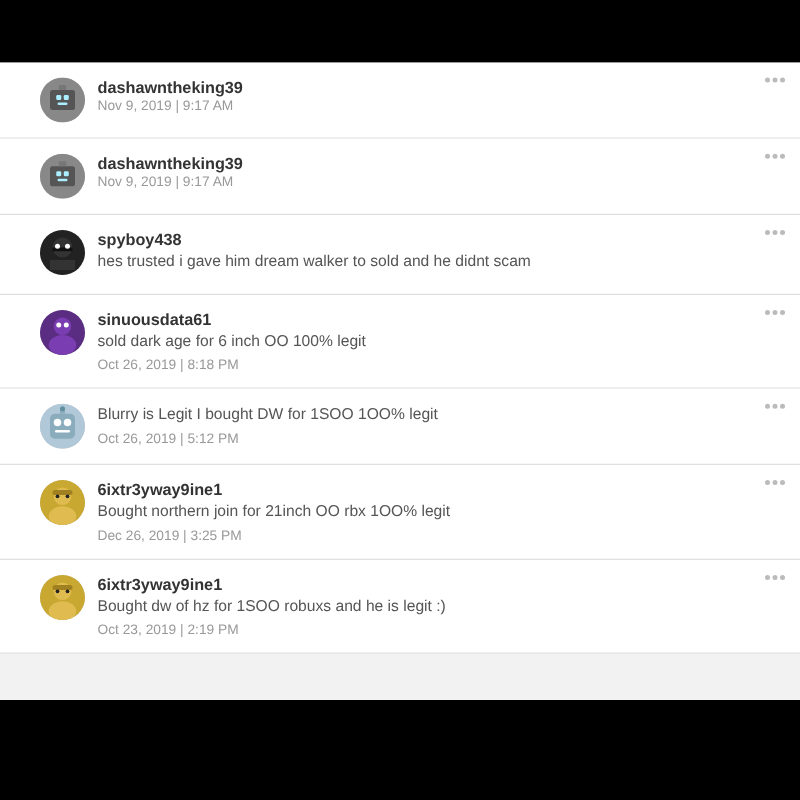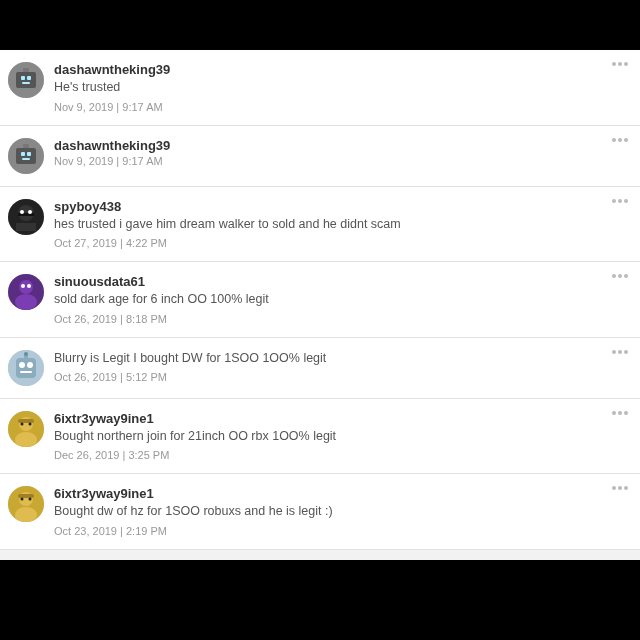--- a/index.html
+++ b/index.html
@@ -14,21 +14,21 @@
       background: #f2f2f2;
       width: 640px;
       position: absolute;
       top: 50px;
       bottom: 80px;
       overflow-y: auto;
     }
     .comment-item {
       background: #fff;
       border-bottom: 1px solid #e0e0e0;
-      padding: 12px 8px;
+      padding: 12px 32px;
       display: flex;
       align-items: flex-start;
       position: relative;
     }
     .avatar {
       width: 36px;
       height: 36px;
       border-radius: 50%;
       background: #ccc;
       flex-shrink: 0;
@@ -86,21 +86,20 @@
         <rect width="36" height="36" fill="#888"></rect>
         <rect x="8" y="10" width="20" height="16" rx="2" fill="#555"></rect>
         <rect x="13" y="14" width="4" height="4" rx="1" fill="#aef"></rect>
         <rect x="19" y="14" width="4" height="4" rx="1" fill="#aef"></rect>
         <rect x="14" y="20" width="8" height="2" rx="1" fill="#aef"></rect>
         <rect x="15" y="6" width="6" height="4" rx="1" fill="#777"></rect>
       </svg>
       </div>
       <div class="comment-body">
         <div class="username">dashawntheking39</div>
-        <div class="comment-text">He's trusted</div>
         <div class="timestamp">Nov 9, 2019 | 9:17 AM</div>
       </div>
       <div class="dots-menu">
         <div class="dot"></div>
         <div class="dot"></div>
         <div class="dot"></div>
       </div>
     </div>
     <div class="comment-item">
       <div class="avatar">
@@ -130,21 +129,20 @@
         <circle cx="18" cy="14" r="8" fill="#333"></circle>
         <rect x="10" y="14" width="16" height="3" fill="#111"></rect>
         <rect x="8" y="24" width="20" height="8" fill="#333"></rect>
         <circle cx="14" cy="13" r="2" fill="#fff"></circle>
         <circle cx="22" cy="13" r="2" fill="#fff"></circle>
       </svg>
       </div>
       <div class="comment-body">
         <div class="username">spyboy438</div>
         <div class="comment-text">hes trusted i gave him dream walker to sold and he didnt scam</div>
-        <div class="timestamp">Oct 27, 2019 | 4:22 PM</div>
       </div>
       <div class="dots-menu">
         <div class="dot"></div>
         <div class="dot"></div>
         <div class="dot"></div>
       </div>
     </div>
     <div class="comment-item">
       <div class="avatar">
         <svg viewBox="0 0 36 36" xmlns="http://www.w3.org/2000/svg">

